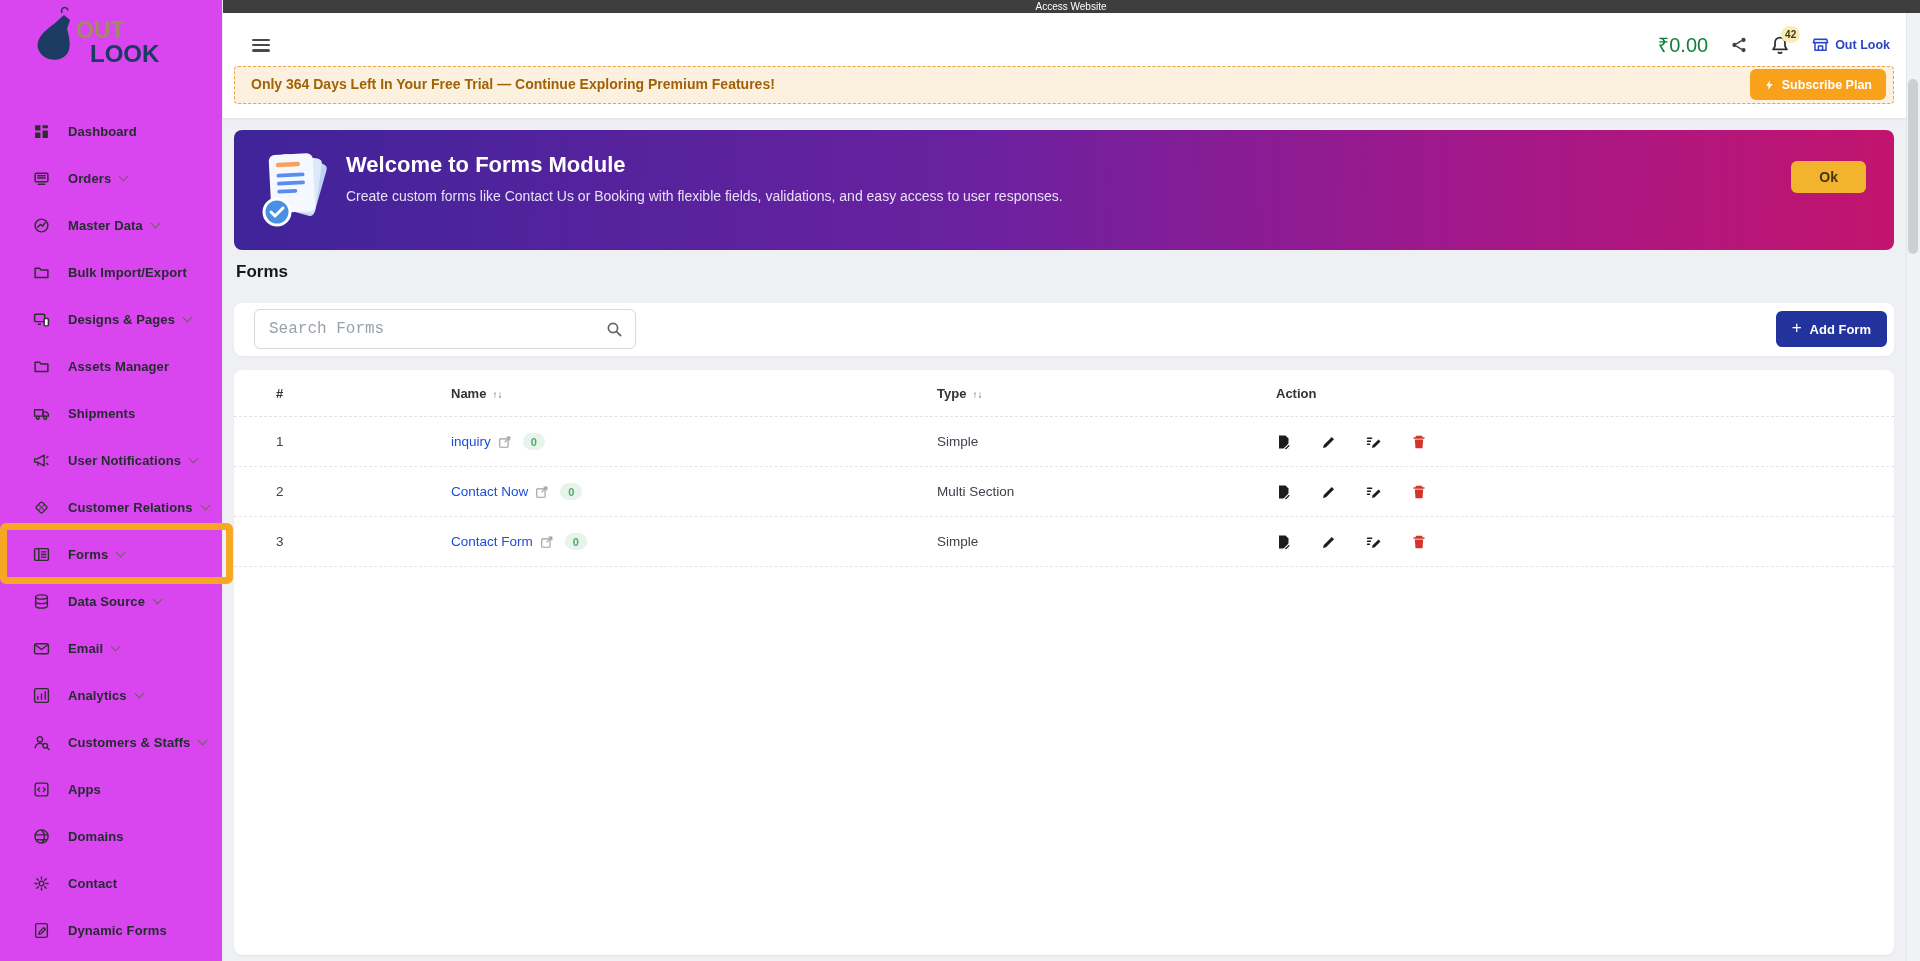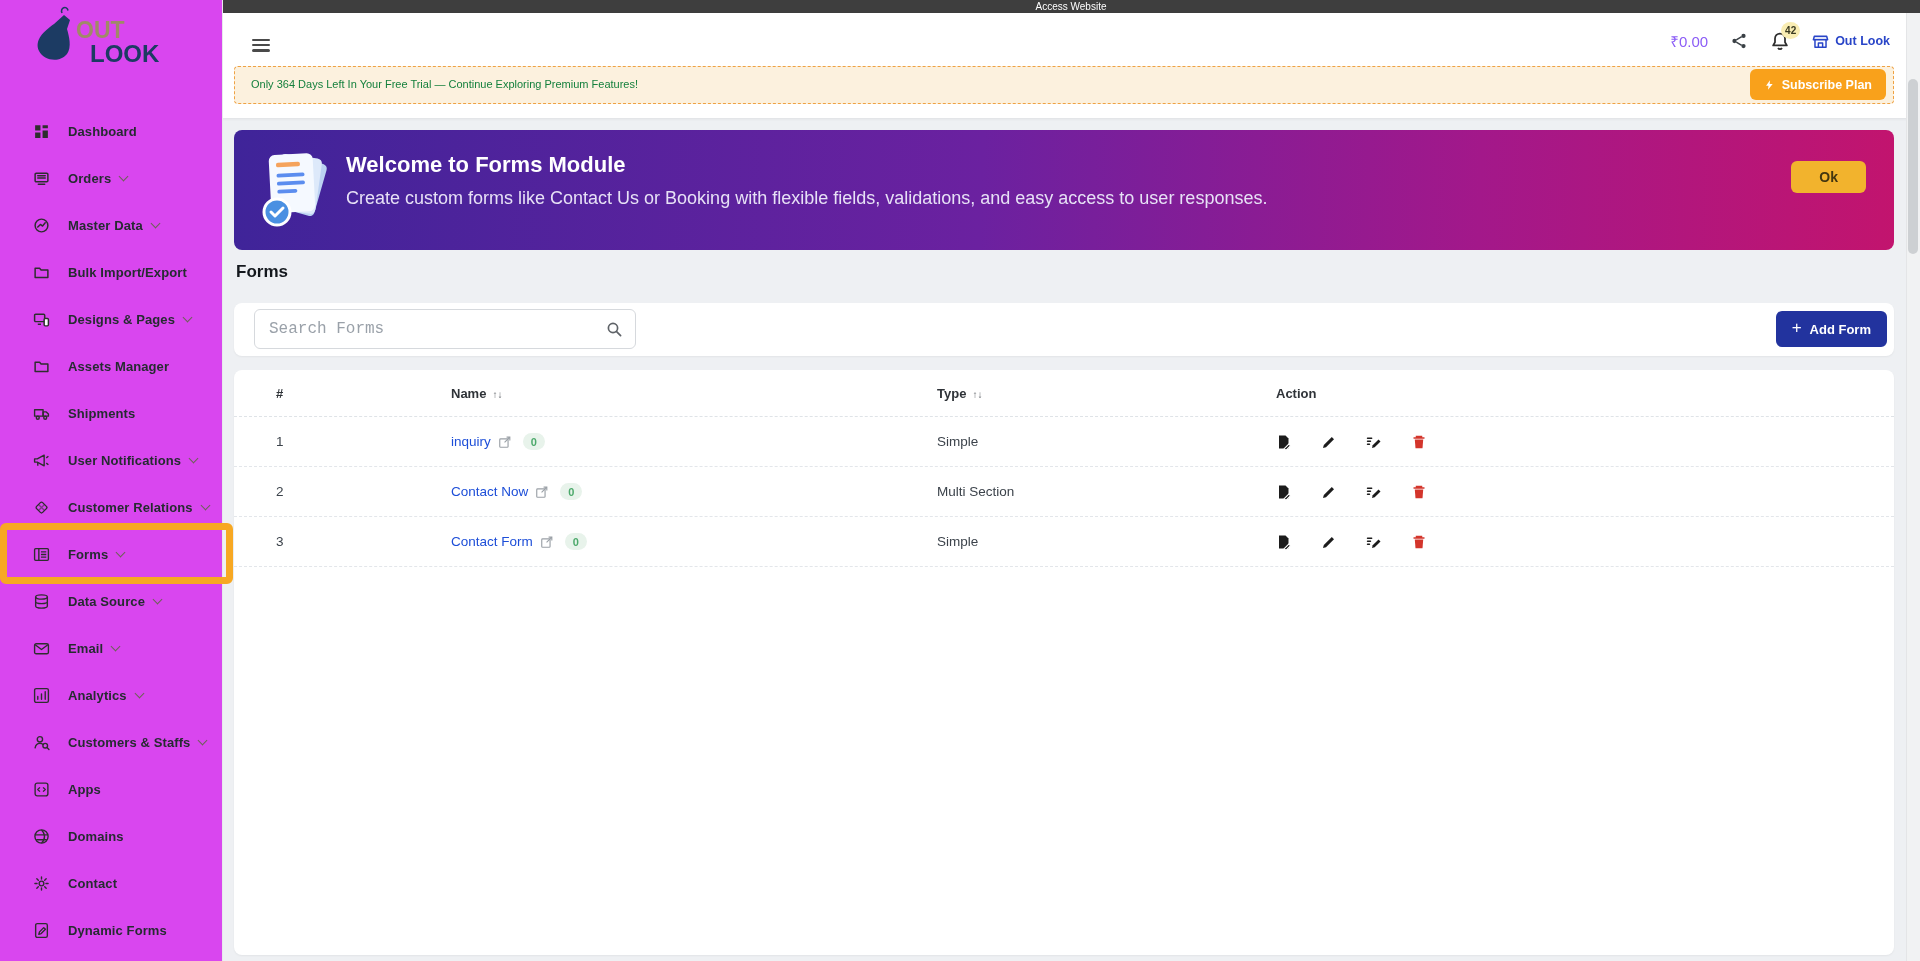--- a/index.html
+++ b/index.html
@@ -18,36 +18,36 @@
   .forms-highlight{position:absolute;left:0;top:523px;width:233px;height:61px;border:7px solid #f7a823;border-radius:6px;box-sizing:border-box;z-index:6;pointer-events:none;}
 
   
   .top-strip{position:absolute;left:222px;top:0;right:0;height:22px;background:#3e3e3e;color:#fff;font-size:10px;line-height:13px;text-align:center;z-index:2;}
 
   
   .header{position:absolute;left:222px;top:13px;right:0;height:105px;background:#fff;box-shadow:0 1px 3px rgba(0,0,0,.07);z-index:2;}
   .hamburger{position:absolute;left:30px;top:26px;width:18px;height:13px;cursor:pointer;}
   .hamburger span{display:block;height:2.2px;background:#4a4a4a;border-radius:2px;margin-bottom:3px;}
   .hd-right{position:absolute;right:30px;top:18px;display:flex;align-items:center;gap:22px;}
-  .balance{font-size:15px;color:#8b5cf6;}
+  .balance{font-size:20px;color:#15803d;}
   .hicon{width:18px;height:18px;display:inline-flex;cursor:pointer;}
   .bell-wrap{position:relative;width:20px;height:20px;cursor:pointer;}
   .bell-badge{position:absolute;top:-9px;right:-10px;background:#f9edb3;color:#3a3a20;font-size:10px;font-weight:700;border-radius:50%;width:19px;height:17px;line-height:17px;text-align:center;}
   .store-btn{display:flex;align-items:center;gap:6px;color:#2945c8;font-size:12.5px;font-weight:700;cursor:pointer;}
 
   
   .trial{position:absolute;left:12px;right:26px;top:53px;height:38px;background:#fcf1de;border:1.6px dashed #efa244;border-radius:4px;box-sizing:border-box;}
-  .trial-msg{position:absolute;left:16px;top:0;line-height:35px;font-size:11px;font-weight:400;color:#15803d;}
+  .trial-msg{position:absolute;left:16px;top:0;line-height:35px;font-size:14px;font-weight:700;color:#a16207;}
   .subscribe{position:absolute;right:7px;top:2px;height:31px;background:#f9a11b;border:none;border-radius:6px;color:#fff;font-weight:700;font-size:12.5px;padding:0 14px;display:flex;align-items:center;gap:7px;cursor:pointer;font-family:inherit;}
 
   
   .welcome{position:absolute;left:234px;top:130px;right:26px;height:120px;border-radius:8px;background:linear-gradient(92deg,#3f2499 0%,#6b21a0 45%,#a3188a 75%,#c2146e 100%);z-index:1;}
   .w-icon{position:absolute;left:26px;top:18px;}
   .w-title{position:absolute;left:112px;top:22px;color:#ffffff;font-size:22px;font-weight:700;}
-  .w-desc{position:absolute;left:112px;top:58px;color:#e7e1f6;font-size:18px;}
+  .w-desc{position:absolute;left:112px;top:58px;color:#e7e1f6;font-size:14px;}
   .ok-btn{position:absolute;right:28px;top:31px;background:#f2b32d;color:#433610;border:none;border-radius:6px;font-size:14px;font-weight:700;padding:8px 28px;cursor:pointer;font-family:inherit;}
 
   
   .forms-heading{position:absolute;left:236px;top:262px;font-size:17px;font-weight:700;color:#14181d;z-index:1;}
   .search-card{position:absolute;left:234px;top:303px;right:26px;height:53px;background:#fff;border-radius:8px;box-shadow:0 1px 2px rgba(0,0,0,.05);z-index:1;}
   .search-box{position:absolute;left:20px;top:6px;width:382px;height:40px;border:1px solid #d6d9dd;border-radius:6px;box-sizing:border-box;background:#fff;}
   .search-box input{position:absolute;left:0;top:0;width:100%;height:100%;border:none;outline:none;background:transparent;padding:0 40px 0 14px;font-size:16px;color:#333;box-sizing:border-box;font-family:Liberation Mono, monospace;}
   .search-box input::placeholder{color:#9aa1a9;}
   .search-ic{position:absolute;right:12px;top:11px;width:17px;height:17px;cursor:pointer;}
   .add-form{position:absolute;right:7px;top:8px;height:36px;background:#22339e;color:#fff;border:none;border-radius:6px;font-size:13px;font-weight:700;padding:0 16px;display:flex;align-items:center;gap:8px;cursor:pointer;font-family:inherit;}

